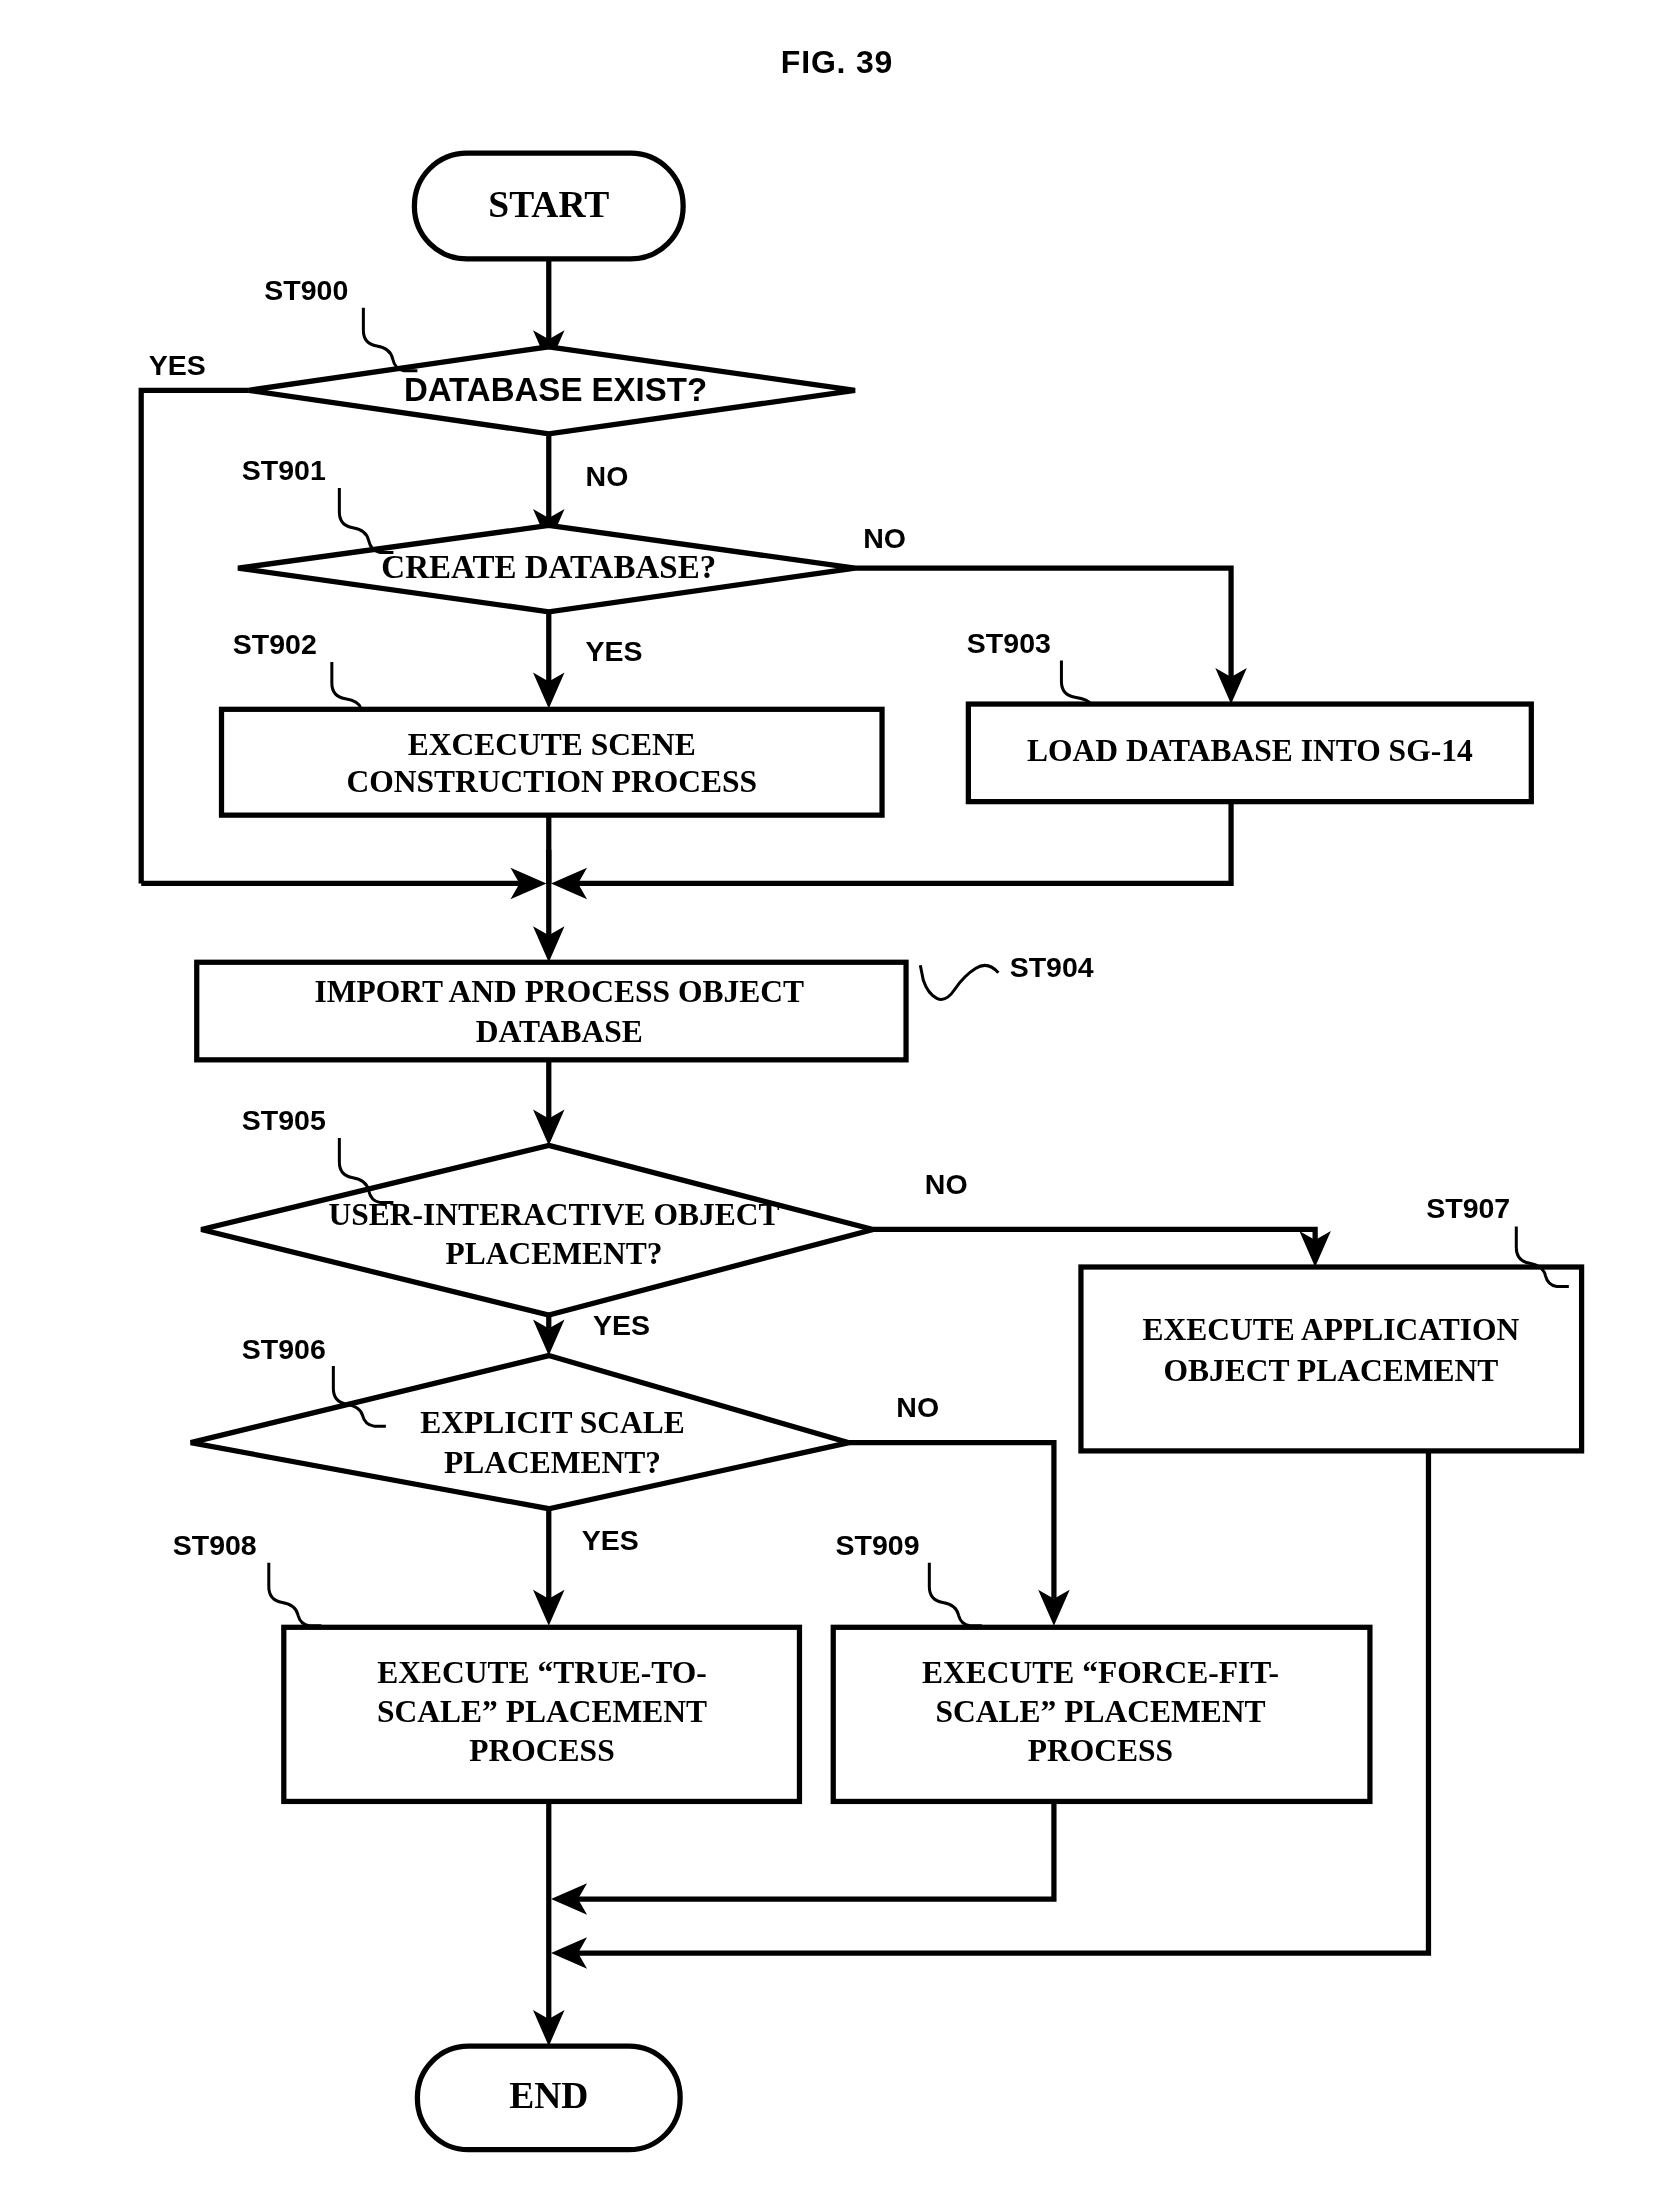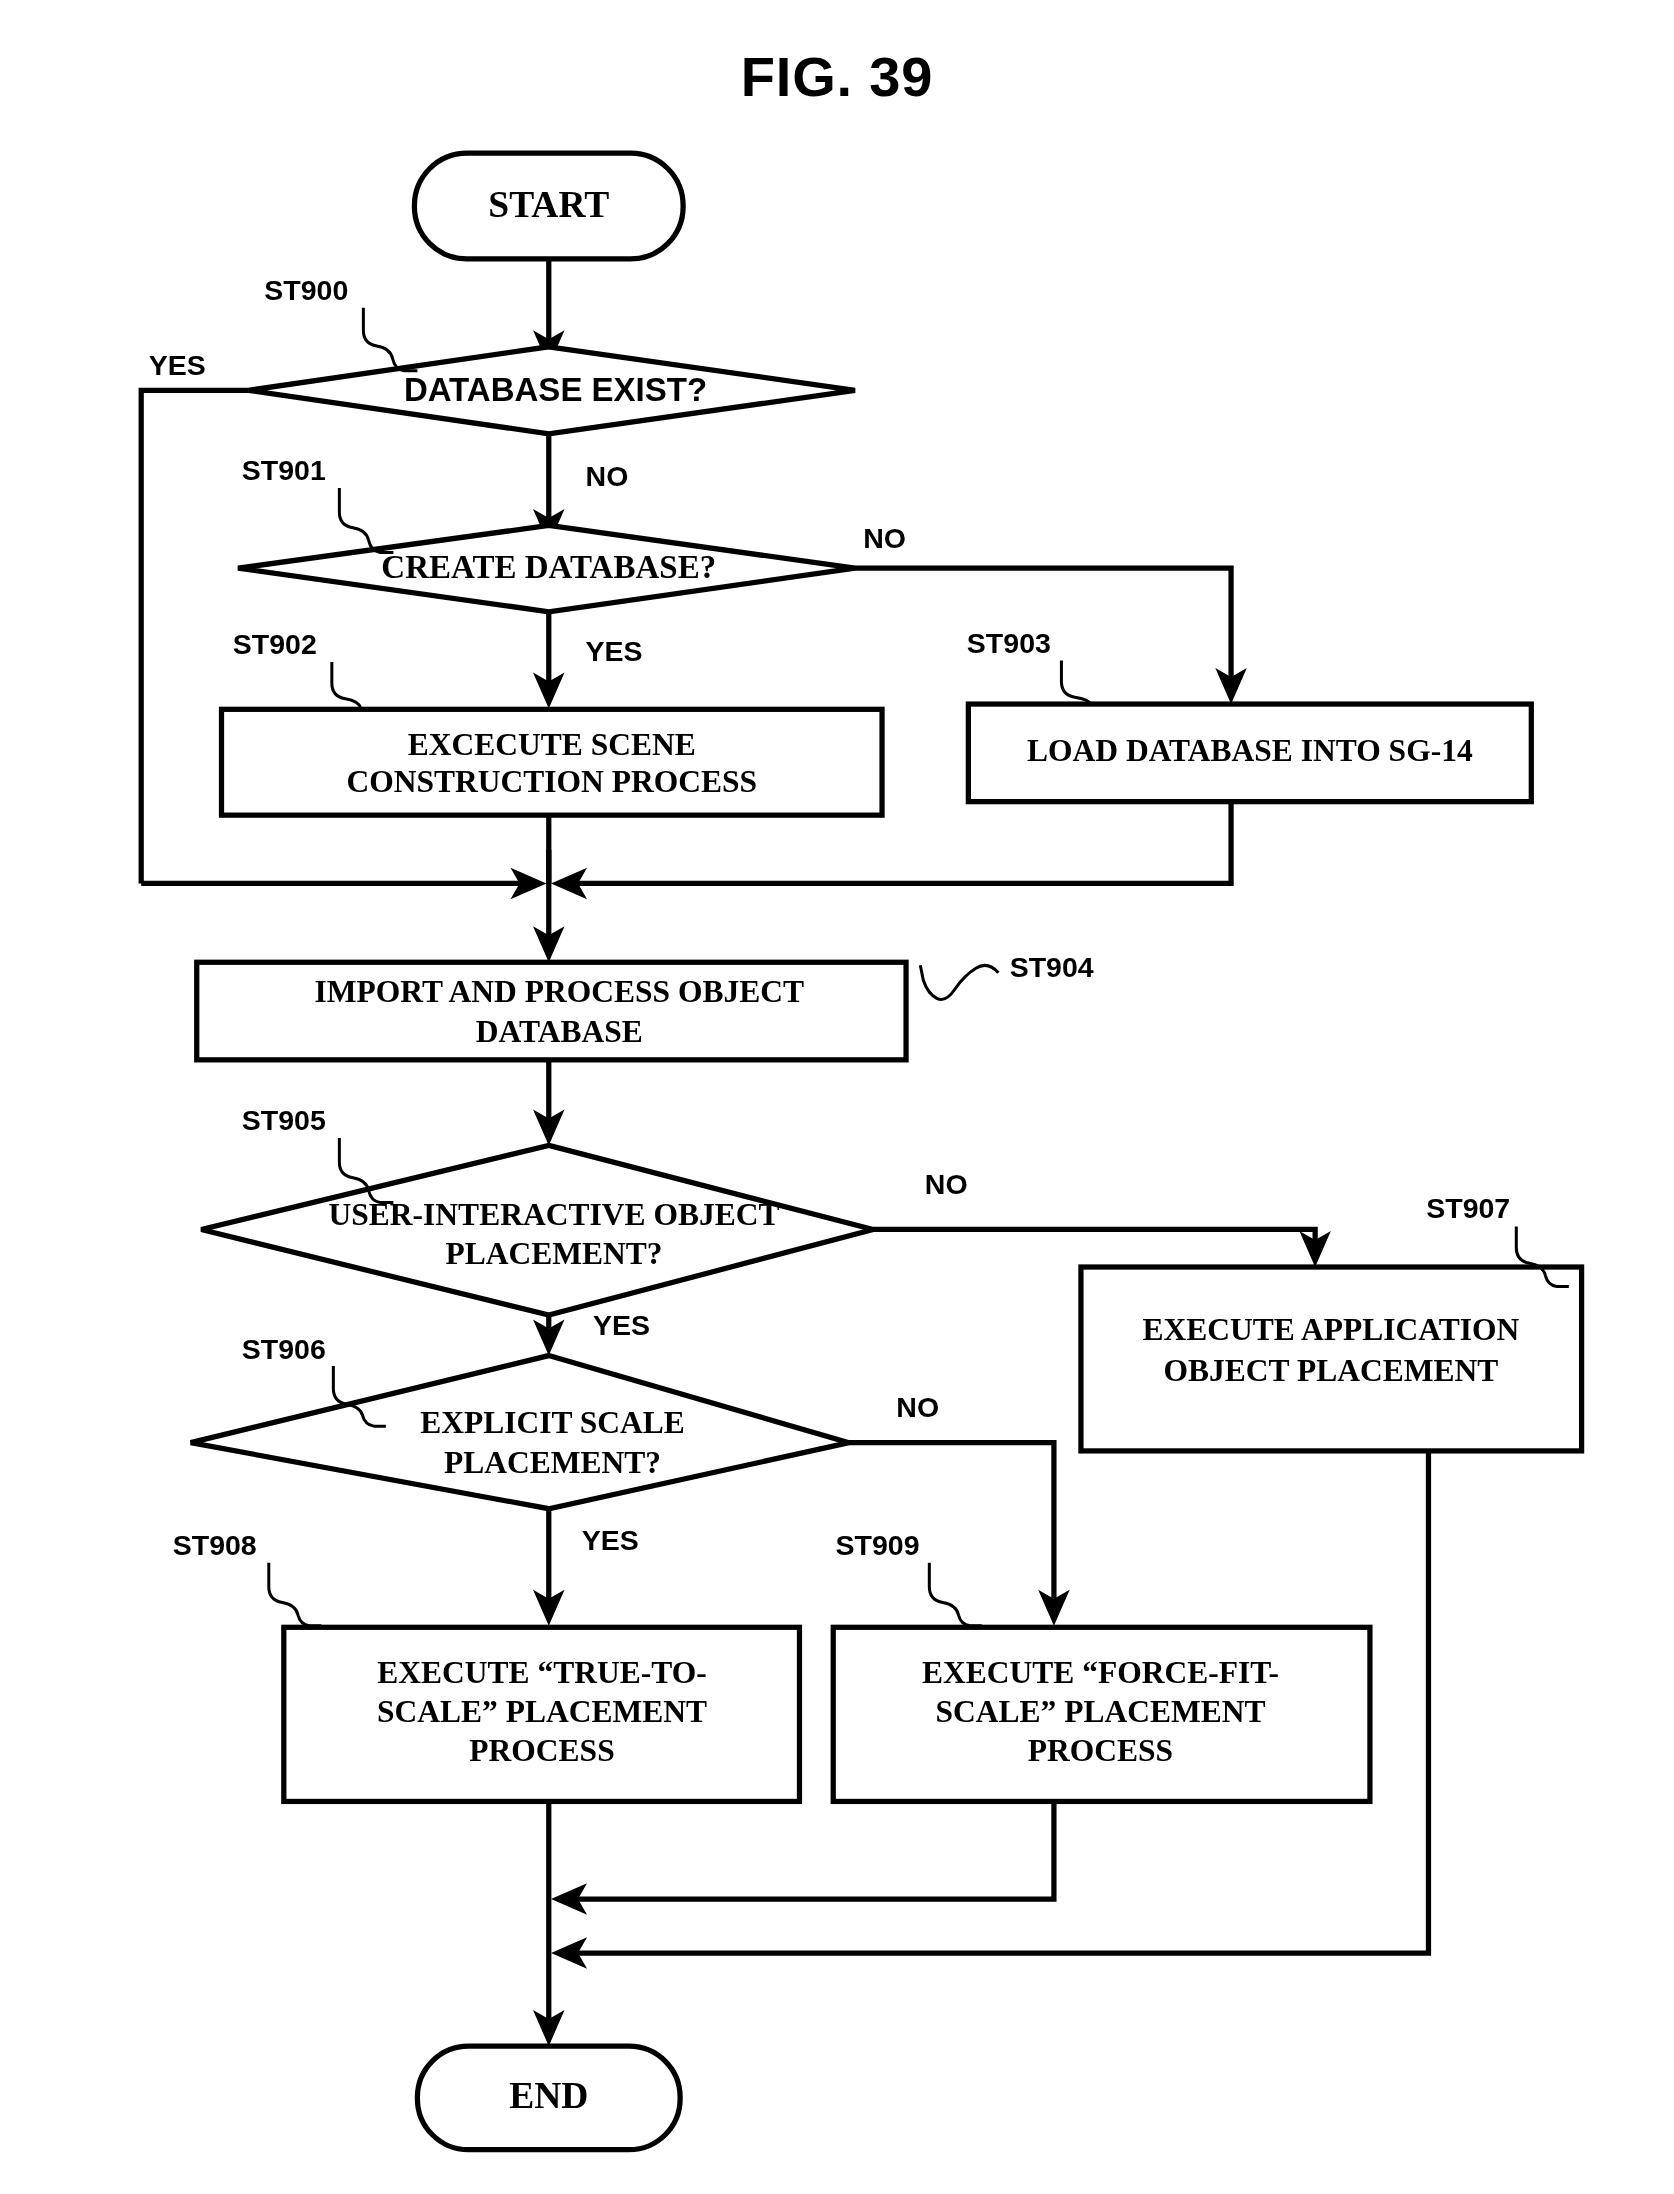--- a/index.html
+++ b/index.html
@@ -16,21 +16,21 @@
     font-family: "Liberation Sans", sans-serif;
   }
   #fig-title {
     position: absolute;
     left: 0;
     top: 44px;
     width: 1674px;
     text-align: center;
     font-family: "Liberation Sans", sans-serif;
     font-weight: bold;
-    font-size: 56px;
+    font-size: 32px;
     letter-spacing: 0.8px;
     color: #000;
   }
   svg#flow {
     position: absolute;
     left: 0;
     top: 0;
     width: 1674px;
     height: 2194px;
   }

